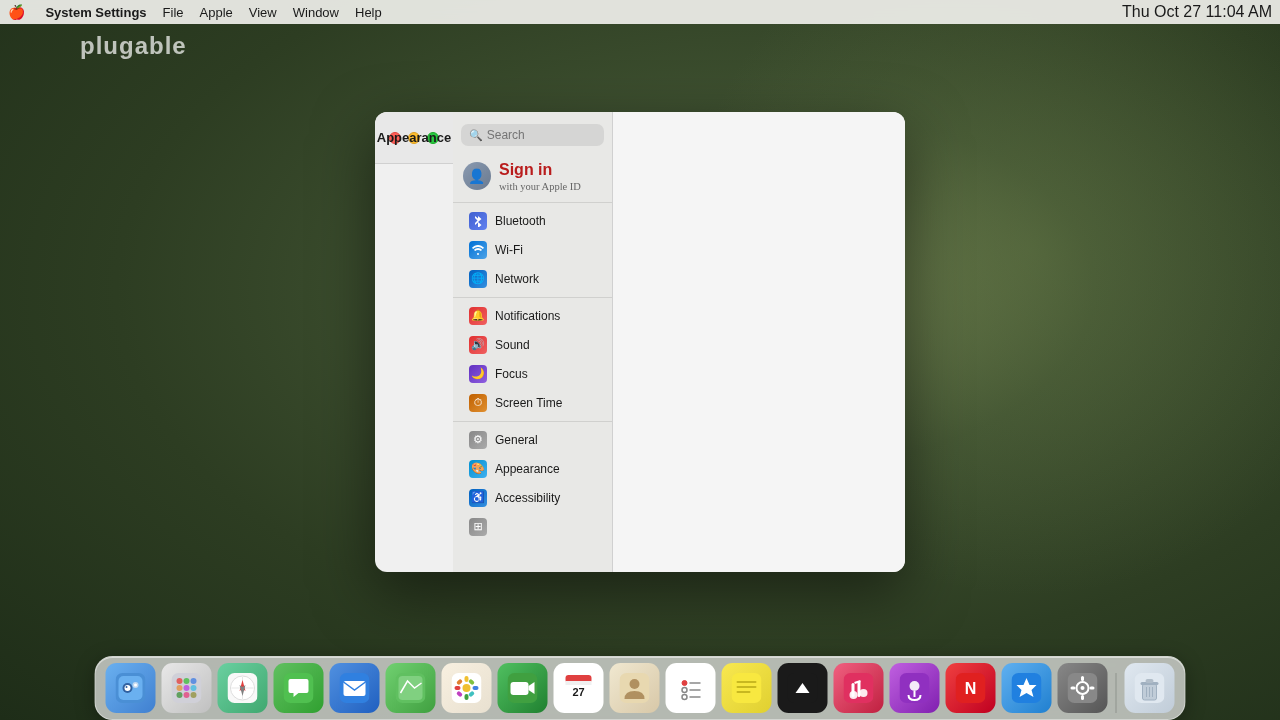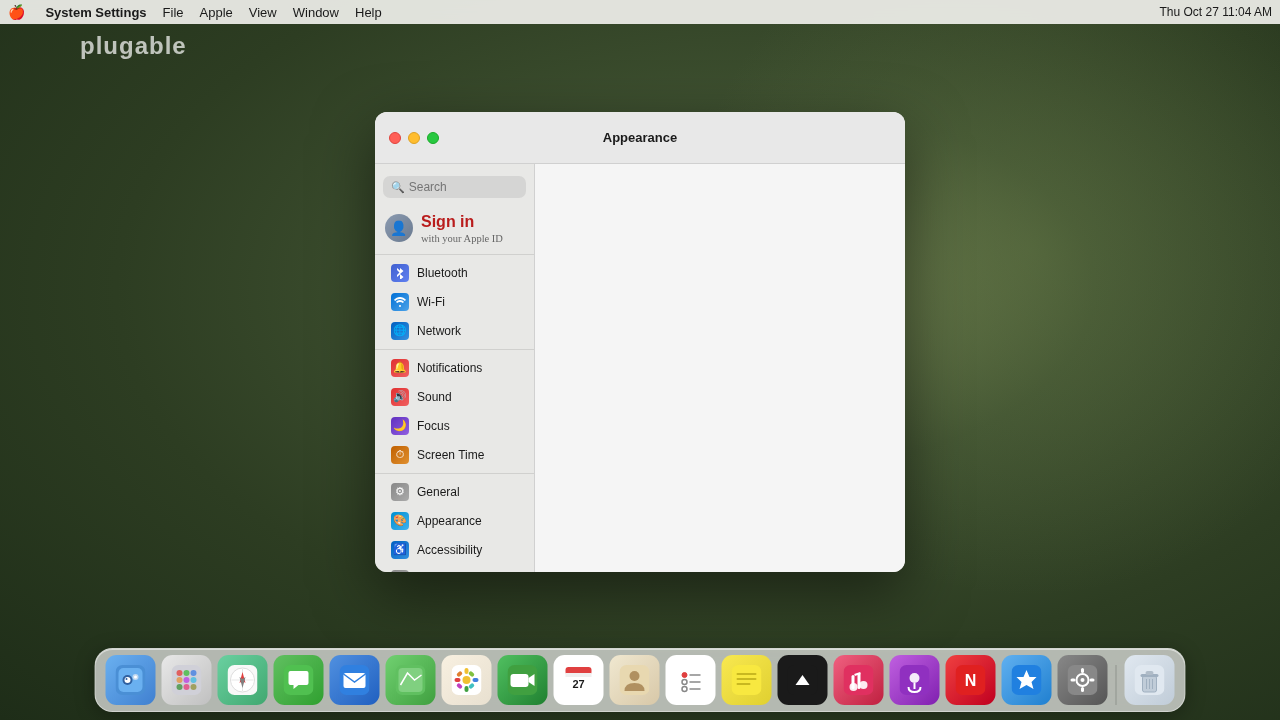--- a/index.html
+++ b/index.html
@@ -66,21 +66,21 @@
     .menubar-item {
       color: #1a1a1a;
       cursor: default;
     }
 
     .menubar-right {
       margin-left: auto;
       display: flex;
       align-items: center;
       gap: 8px;
-      font-size: 12px;
+      font-size: 16px;
     }
 
     .menubar-right-item {
       color: #1a1a1a;
     }
 
     
     .plugable-logo {
       position: absolute;
       top: 32px;
@@ -95,21 +95,21 @@
     .window {
       position: absolute;
       top: 112px;
       left: 375px;
       width: 530px;
       height: 460px;
       background: #f0f0f0;
       border-radius: 12px;
       box-shadow: 0 20px 60px rgba(0,0,0,0.5);
       display: flex;
-      flex-direction: column;
+      flex-direction: row;
       overflow: hidden;
     }
 
     .window-titlebar {
       height: 52px;
       background: #e8e8e8;
       display: flex;
       align-items: center;
       padding: 0 14px;
       border-bottom: 1px solid #d0d0d0;
@@ -262,21 +262,21 @@
     
     .main-content {
       flex: 1;
       background: #f5f5f5;
       overflow-y: auto;
     }
 
     
     .dock {
       position: absolute;
-      bottom: 8px;
+      bottom: 0;
       left: 50%;
       transform: translateX(-50%);
       background: rgba(240,240,240,0.7);
       backdrop-filter: blur(20px);
       border-radius: 18px;
       padding: 6px 10px;
       display: flex;
       align-items: flex-end;
       gap: 6px;
       box-shadow: 0 4px 20px rgba(0,0,0,0.3), inset 0 1px 0 rgba(255,255,255,0.5);

